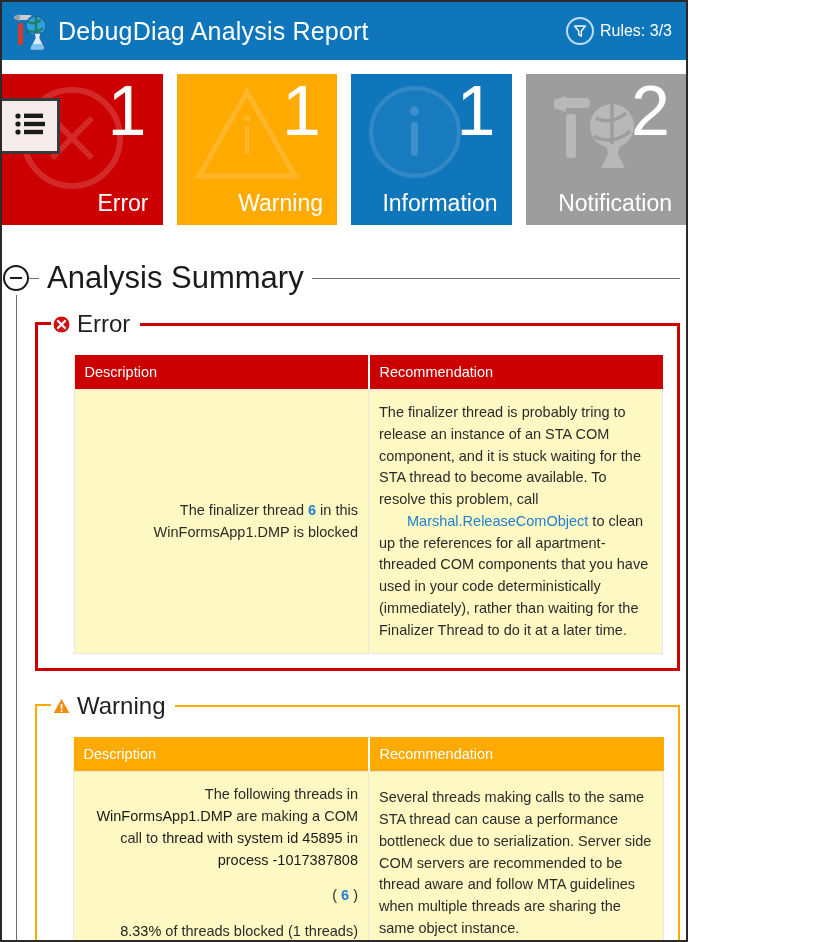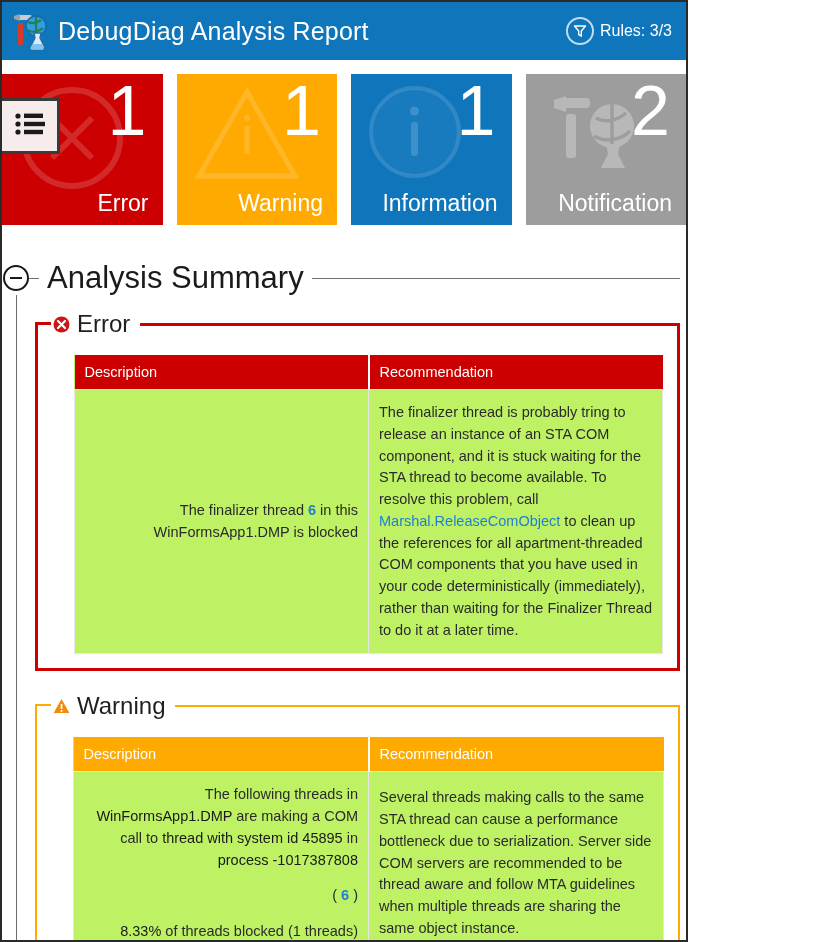--- a/index.html
+++ b/index.html
@@ -190,21 +190,21 @@
     border-top: none;
     margin-top: -17px;
     padding-top: 17px;
   }
 
   
   table.rpt {
     width: 100%;
     border-collapse: collapse;
     table-layout: fixed;
-    background: #bef264;
+    background: #fef9c3;
   }
   table.rpt th {
     text-align: left;
     color: #ffffff;
     font-size: 14.5px;
     font-weight: 400;
     padding: 9px 10px;
     border-right: 2px solid #ffffff;
   }
   table.rpt th:last-child { border-right: none; margin-left: 41px; }
@@ -212,21 +212,21 @@
   .th-warning { background: #ffaa00; }
   table.rpt td {
     vertical-align: middle;
     padding: 12px 10px;
     font-size: 14.5px;
     line-height: 1.5;
     color: #2b2b2b;
     border: 1px solid #e6e6e6;
   }
   table.rpt td.desc { width: 205px; text-align: right; }
-  .lnk { color: #1f7fd4; }
+  .lnk { color: #1f7fd4; margin-left: 28px; }
   .lnk-b { color: #1f7fd4; font-weight: bold; }
   b { font-weight: normal; color: #1a1a1a; }
   .gap { display: block; height: 14px; }
 </style>
 </head>
 <body>
 
 <div id="page">
 
   <div class="header">

